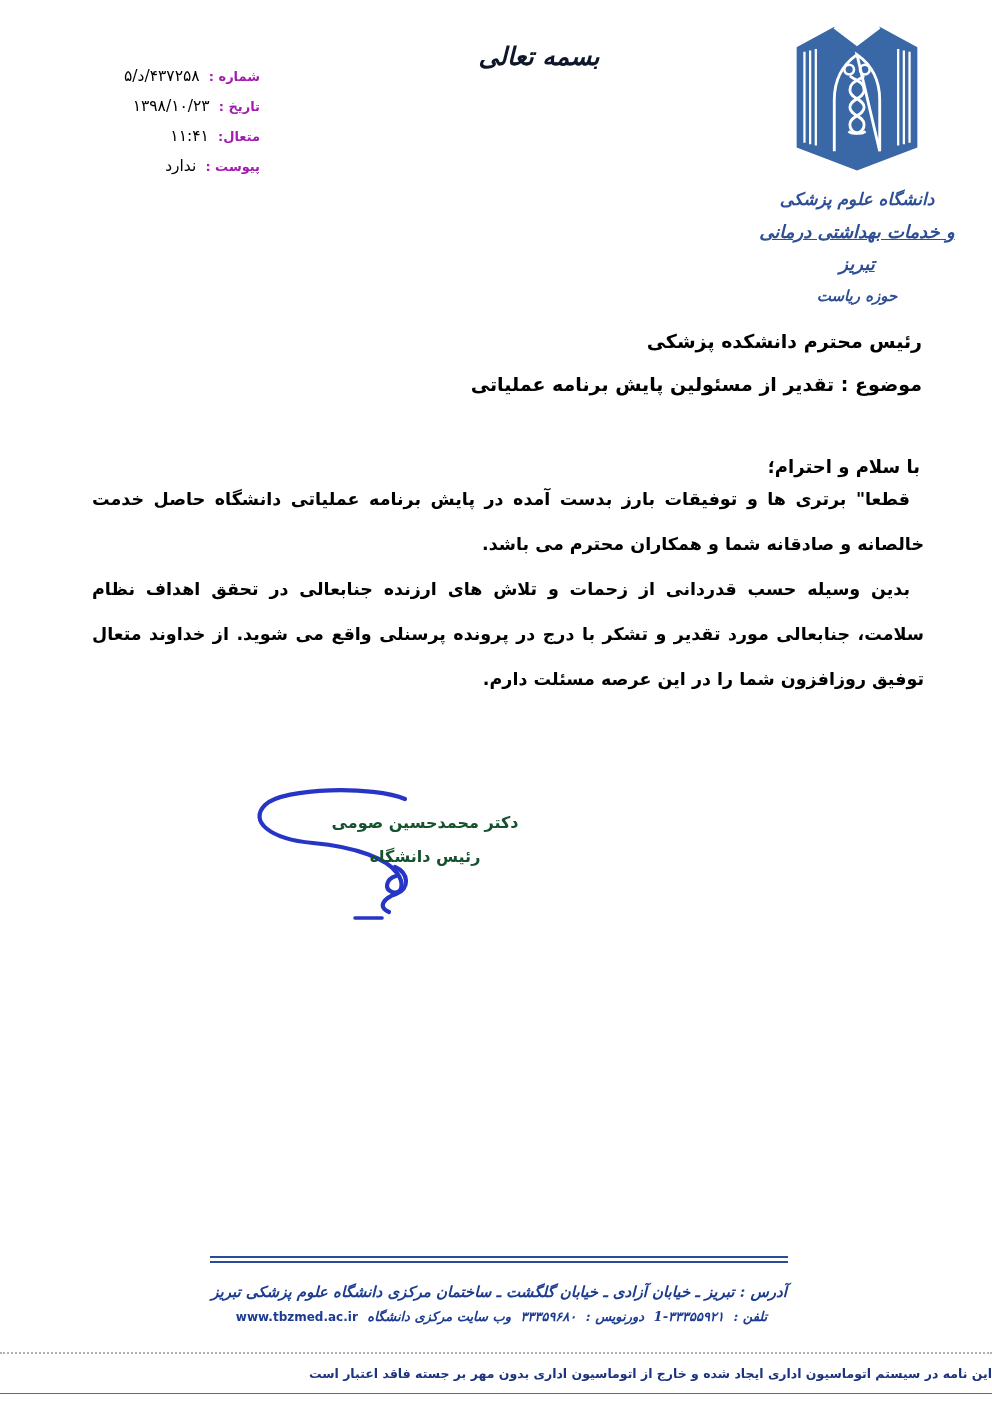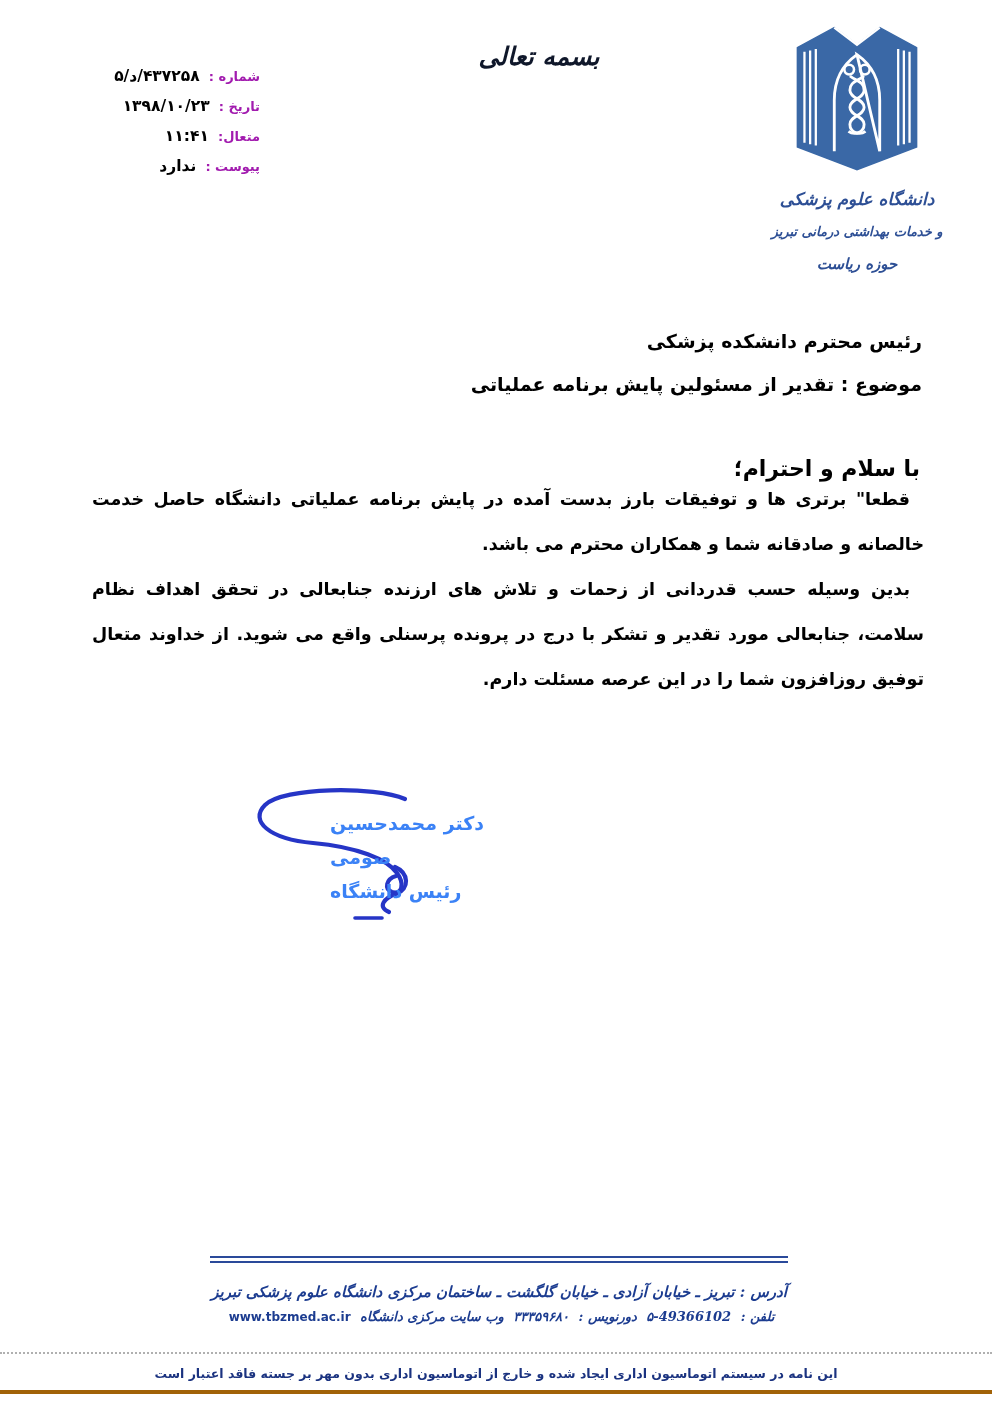--- a/index.html
+++ b/index.html
@@ -4,63 +4,63 @@
 <style>
   html,body{margin:0;padding:0;background:#ffffff;}
   .page{
     position:relative;width:992px;height:1403px;margin:0 auto;background:#ffffff;
     font-family:"DejaVu Sans","Liberation Sans",sans-serif;overflow:hidden;
   }
   
   .meta{position:absolute;top:66px;left:84px;width:176px;direction:rtl;text-align:right;}
   .meta-row{margin-bottom:11px;white-space:nowrap;}
   .meta-label{color:#a21caf;font-size:13px;font-weight:600;}
-  .meta-value{color:#000;font-size:15.5px;font-weight:bold;margin-right:4px;}
+  .meta-value{color:#000;font-size:15.5px;font-weight:normal;margin-right:4px;}
   
   .besmellah{
     position:absolute;top:42px;left:439px;width:200px;text-align:center;
     color:#0f172a;font-size:25px;font-weight:bold;font-style:italic;
     font-family:"DejaVu Serif","Liberation Serif",serif;direction:rtl;
   }
   
   .logo-block{position:absolute;top:22px;left:750px;width:214px;text-align:center;direction:rtl;}
   .logo-svg{display:block;margin:0 auto;}
   .logo-text{color:#2d4f95;font-weight:bold;font-style:italic;direction:rtl;
     font-family:"DejaVu Serif","Liberation Serif",serif;}
   .logo-line1{font-size:17px;margin-top:8px;line-height:34px;}
-  .logo-line2{font-size:13px;line-height:32px;}
+  .logo-line2{font-size:18px;line-height:32px;text-decoration:underline;}
   .logo-line3{font-size:15px;line-height:32px;}
   
   .recipient{position:absolute;top:320px;right:70px;direction:rtl;text-align:right;
     color:#000;font-weight:bold;font-size:19px;line-height:43px;}
   
   .salutation{position:absolute;top:456px;right:72px;direction:rtl;
-    color:#000;font-weight:bold;font-size:22px;}
+    color:#000;font-weight:bold;font-size:18px;}
   .body-text{position:absolute;top:477px;right:68px;left:92px;direction:rtl;
     color:#000;font-weight:bold;font-size:17.5px;line-height:45px;text-align:justify;}
   .body-text p{margin:0;text-indent:14px;}
   
-  .sig-text{position:absolute;top:806px;left:330px;width:190px;text-align:left;direction:rtl;
-    color:#3b82f6;font-weight:bold;font-size:19px;line-height:34px;}
+  .sig-text{position:absolute;top:806px;left:330px;width:190px;text-align:center;direction:rtl;
+    color:#14532d;font-weight:bold;font-size:16px;line-height:34px;}
   .sig-svg{position:absolute;top:785px;left:245px;}
   
   .footer{position:absolute;top:1256px;left:210px;width:578px;text-align:center;direction:rtl;}
   .rule-double{height:3px;border-top:2px solid #2a4a9a;border-bottom:2px solid #2a4a9a;}
   .footer-address{margin-top:20px;color:#1c3c90;font-weight:bold;font-style:italic;font-size:15px;
     font-family:"DejaVu Serif","Liberation Serif",serif;}
   .footer-contact{margin-top:8px;color:#1c3c90;font-weight:bold;font-style:italic;font-size:13px;
     font-family:"DejaVu Serif","Liberation Serif",serif;}
   .footer-contact .latin{font-style:normal;font-size:12px;
     font-family:"DejaVu Sans","Liberation Sans",sans-serif;}
   .footer-contact span{margin-left:5px;}
   
   .disclaimer{
     position:absolute;top:1352px;left:0;right:0;height:42px;box-sizing:border-box;
-    border-top:2px dotted #b0b0b0;border-bottom:4px solid #a16207;
-    text-align:center;padding-top:12px;direction:rtl;
+    border-top:2px dotted #b0b0b0;border-bottom:1px solid #a16207;
+    text-align:right;padding-top:12px;direction:rtl;
     color:#1b3380;font-weight:bold;font-size:12.5px;
   }
 </style>
 </head>
 <body>
 
 <div class="page">
 
   <div class="meta">
     <div class="meta-row">
@@ -124,21 +124,21 @@
   <div class="sig-text">
     <div>دکتر محمدحسین صومی</div>
     <div>رئیس دانشگاه</div>
   </div>
 
   <div class="footer">
     <div class="rule-double"></div>
     <div class="footer-address">آدرس : تبریز ـ خیابان آزادی ـ خیابان گلگشت ـ ساختمان مرکزی دانشگاه علوم پزشکی تبریز</div>
     <div class="footer-contact">
       <span>تلفن :</span>
-      <span>49366102-۵</span>
+      <span>۳۳۳۵۵۹۲۱-1</span>
       <span>دورنویس :</span>
       <span>۳۳۳۵۹۶۸۰</span>
       <span>وب سایت مرکزی دانشگاه</span>
       <span class="latin">www.tbzmed.ac.ir</span>
     </div>
   </div>
 
   <div class="disclaimer">این نامه در سیستم اتوماسیون اداری ایجاد شده و خارج از اتوماسیون اداری بدون مهر بر جسته فاقد اعتبار است</div>
 
 </div>

